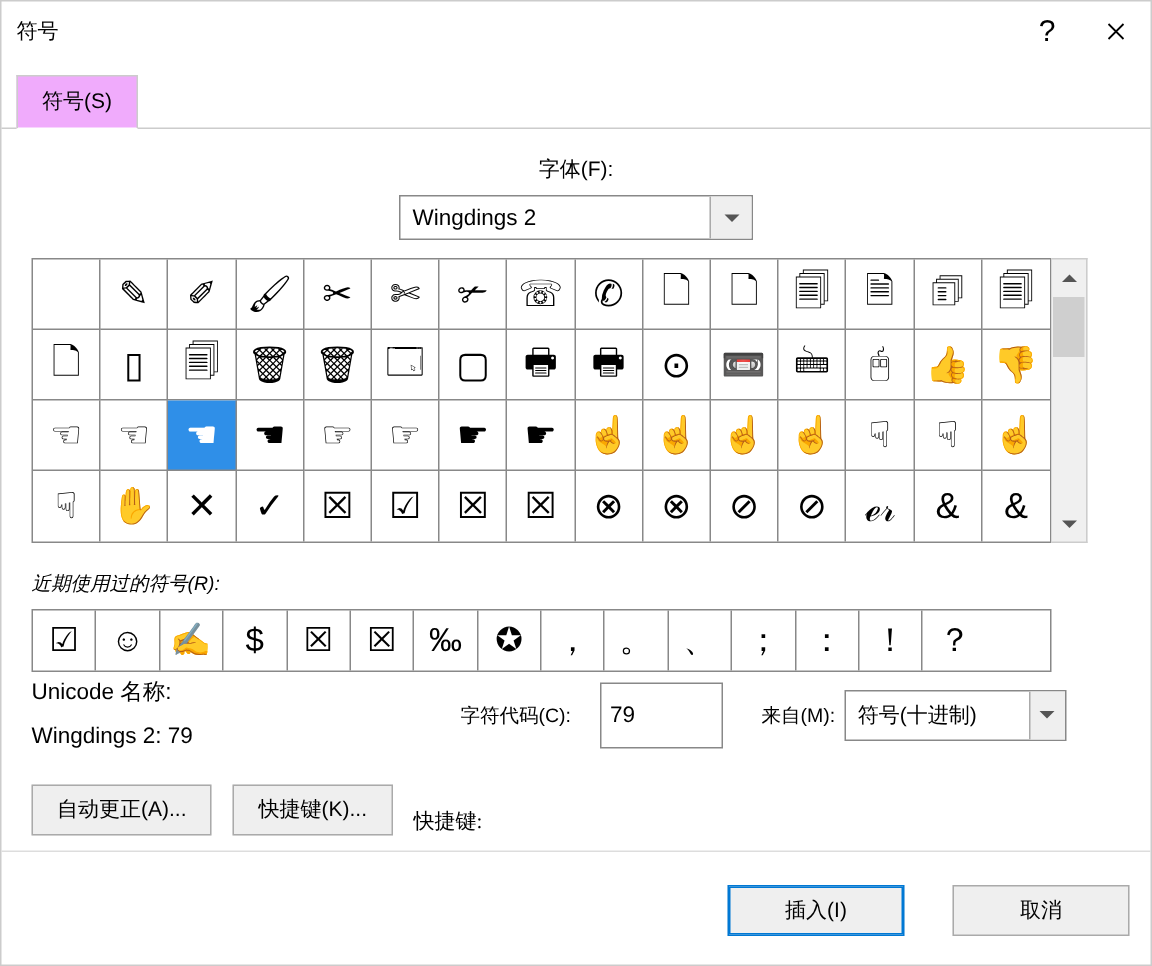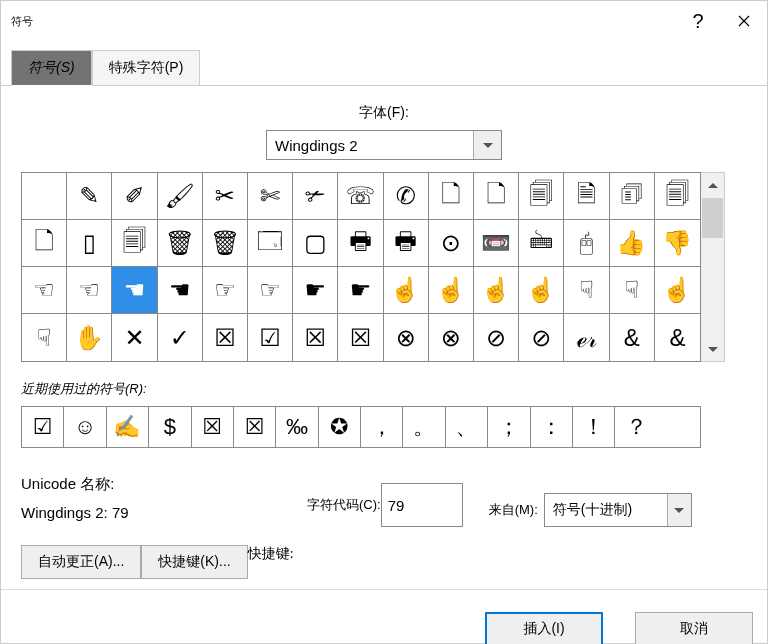--- a/index.html
+++ b/index.html
@@ -1,53 +1,53 @@
 <!DOCTYPE html>
 <html><head>
 <meta charset="utf-8">
 <style>
 * { box-sizing: border-box; margin: 0; padding: 0; }
 body { font-family: "Microsoft YaHei", "Segoe UI", sans-serif; font-size: 13px; background: #fff; color: #000; }
 .window { width: 768px; height: 644px; background: #fff; border: 1px solid #ccc; position: relative; display: flex; flex-direction: column; }
 .titlebar { height: 40px; display: flex; align-items: center; padding: 0 0 0 10px; }
-.titlebar-title { flex: 1; font-size: 11px; }
+.titlebar-title { flex: 1; font-size: 14px; }
 .titlebar-btn { width: 46px; height: 40px; display: flex; align-items: center; justify-content: center; font-size: 16px; cursor: pointer; }
 .help-btn { font-family: "Segoe UI Light", sans-serif; font-size: 20px; font-weight: 300; }
 .close-btn svg { width: 12px; height: 12px; }
 .tabstrip { display: flex; padding: 8px 10px 0; border-bottom: 1px solid #ccc; }
 .tab { padding: 8px 16px; border: 1px solid transparent; border-bottom: none; position: relative; top: 1px; background: #f5f5f5; cursor: pointer; border: 1px solid #ccc; border-bottom: 1px solid #ccc; font-size: 14px; }
-.tab.active { background: #737373; border: 1px solid #ccc; border-bottom: 1px solid #fff; font-style: italic; }
+.tab.active { background: #f0abfc; border: 1px solid #ccc; border-bottom: 1px solid #fff; }
 .content { padding: 18px 20px 10px; flex: 1; display: flex; flex-direction: column; }
 .font-row { display: flex; align-items: center; gap: 8px; margin-bottom: 12px; flex-direction: column; }
 .font-label { font-size: 14px; }
 .font-select { width: 236px; height: 30px; border: 1px solid #888; display: flex; align-items: center; padding: 0 8px; font-size: 15px; position: relative; }
 .font-select-btn { position: absolute; right: 0; top: 0; width: 28px; height: 100%; border-left: 1px solid #aaa; background: #efefef; display: flex; align-items: center; justify-content: center; }
 .grid-wrap { display: flex; }
 .symbol-grid { border: 1px solid #888; display: grid; grid-template-columns: repeat(15, 1fr); width: 680px; }
 .cell { border-right: 1px solid #888; border-bottom: 1px solid #888; height: 47px; display: flex; align-items: center; justify-content: center; font-size: 24px; cursor: pointer; user-select: none; }
 .cell:nth-child(15n) { border-right: none; }
 .symbol-grid .cell:nth-last-child(-n+15) { border-bottom: none; }
 .cell.selected { background: #2f8fe8; color: #fff; }
 .scrollbar { width: 24px; border: 1px solid #ccc; border-left: none; display: flex; flex-direction: column; background: #f0f0f0; }
 .scroll-arrow { height: 24px; display: flex; align-items: center; justify-content: center; font-size: 11px; cursor: pointer; }
 .scroll-thumb { height: 40px; background: #cfcfcf; margin: 1px; }
 .scroll-track { flex: 1; }
 .recent-label { margin-top: 18px; font-size: 13px; font-style: italic; }
 .recent-grid { border: 1px solid #888; display: grid; grid-template-columns: repeat(16, 1fr); width: 680px; margin-top: 8px; }
 .recent-grid .cell { height: 40px; font-size: 22px; }
 .recent-grid .cell:nth-child(16n) { border-right: none; }
 .recent-grid .cell { border-bottom: none; }
-.info-row { margin-top: 22px; display: flex; gap: 26px; align-items: flex-end; }
+.info-row { display: flex; gap: 26px; align-items: center; }
 .info-left { flex: 0 0 260px; font-size: 15px; line-height: 1.9; }
-.code-block { display: flex; align-items: center; gap: 0; }
+.code-block { display: flex; align-items: center; gap: 19px; }
 .code-input { width: 82px; height: 44px; border: 1px solid #888; padding: 2px 6px; font-size: 15px; }
 .from-select { display: flex; align-items: center; gap: 6px; }
 .from-dd { width: 148px; height: 30px; border: 1px solid #888; display: flex; align-items: center; padding: 16px 8px; font-size: 14px; position: relative; }
 .from-dd-btn { position: absolute; right: 0; top: 0; width: 24px; height: 100%; border-left: 1px solid #aaa; background: #efefef; display: flex; align-items: center; justify-content: center; }
-.btn-row { margin-top: 18px; display: flex; align-items: flex-start; }
+.btn-row { margin-top: 18px; display: flex; align-items: flex-end; gap: 14px; }
 .push-btn { height: 34px; padding: 0 16px; background: #efefef; border: 1px solid #aaa; font-size: 14px; cursor: pointer; }
 .shortcut-label { font-size: 14px; font-family: Liberation Serif, serif; }
 .footer { border-top: 1px solid #ddd; padding: 22px 14px; display: flex; justify-content: flex-end; gap: 32px; }
 .footer .push-btn { width: 118px; height: 34px; }
 .footer .primary { border: 1px solid #0078d4; outline: 1px solid #0078d4; outline-offset: -2px; }
 .chev { width: 0; height: 0; border-left: 5px solid transparent; border-right: 5px solid transparent; border-top: 5px solid #555; }
 .chev-up { border-top: none; border-bottom: 5px solid #555; }
 </style>
 </head>
 <body>
@@ -57,21 +57,20 @@
     <div class="titlebar-btn help-btn">?</div>
     <div class="titlebar-btn close-btn">
       <svg viewBox="0 0 12 12">
           <path d="M1 1 L11 11 M11 1 L1 11" stroke="#000" stroke-width="1.2"></path>
         </svg>
     </div>
   </div>
 
   <div class="tabstrip">
     <div class="tab active">符号(S)</div>
-    <div class="tab">特殊字符(P)</div>
   </div>
 
   <div class="content">
     <div class="font-row">
       <span class="font-label">字体(F):</span>
       <div class="font-select">
         <span>Wingdings 2</span>
         <div class="font-select-btn">
             <span class="chev"></span>
           </div>

